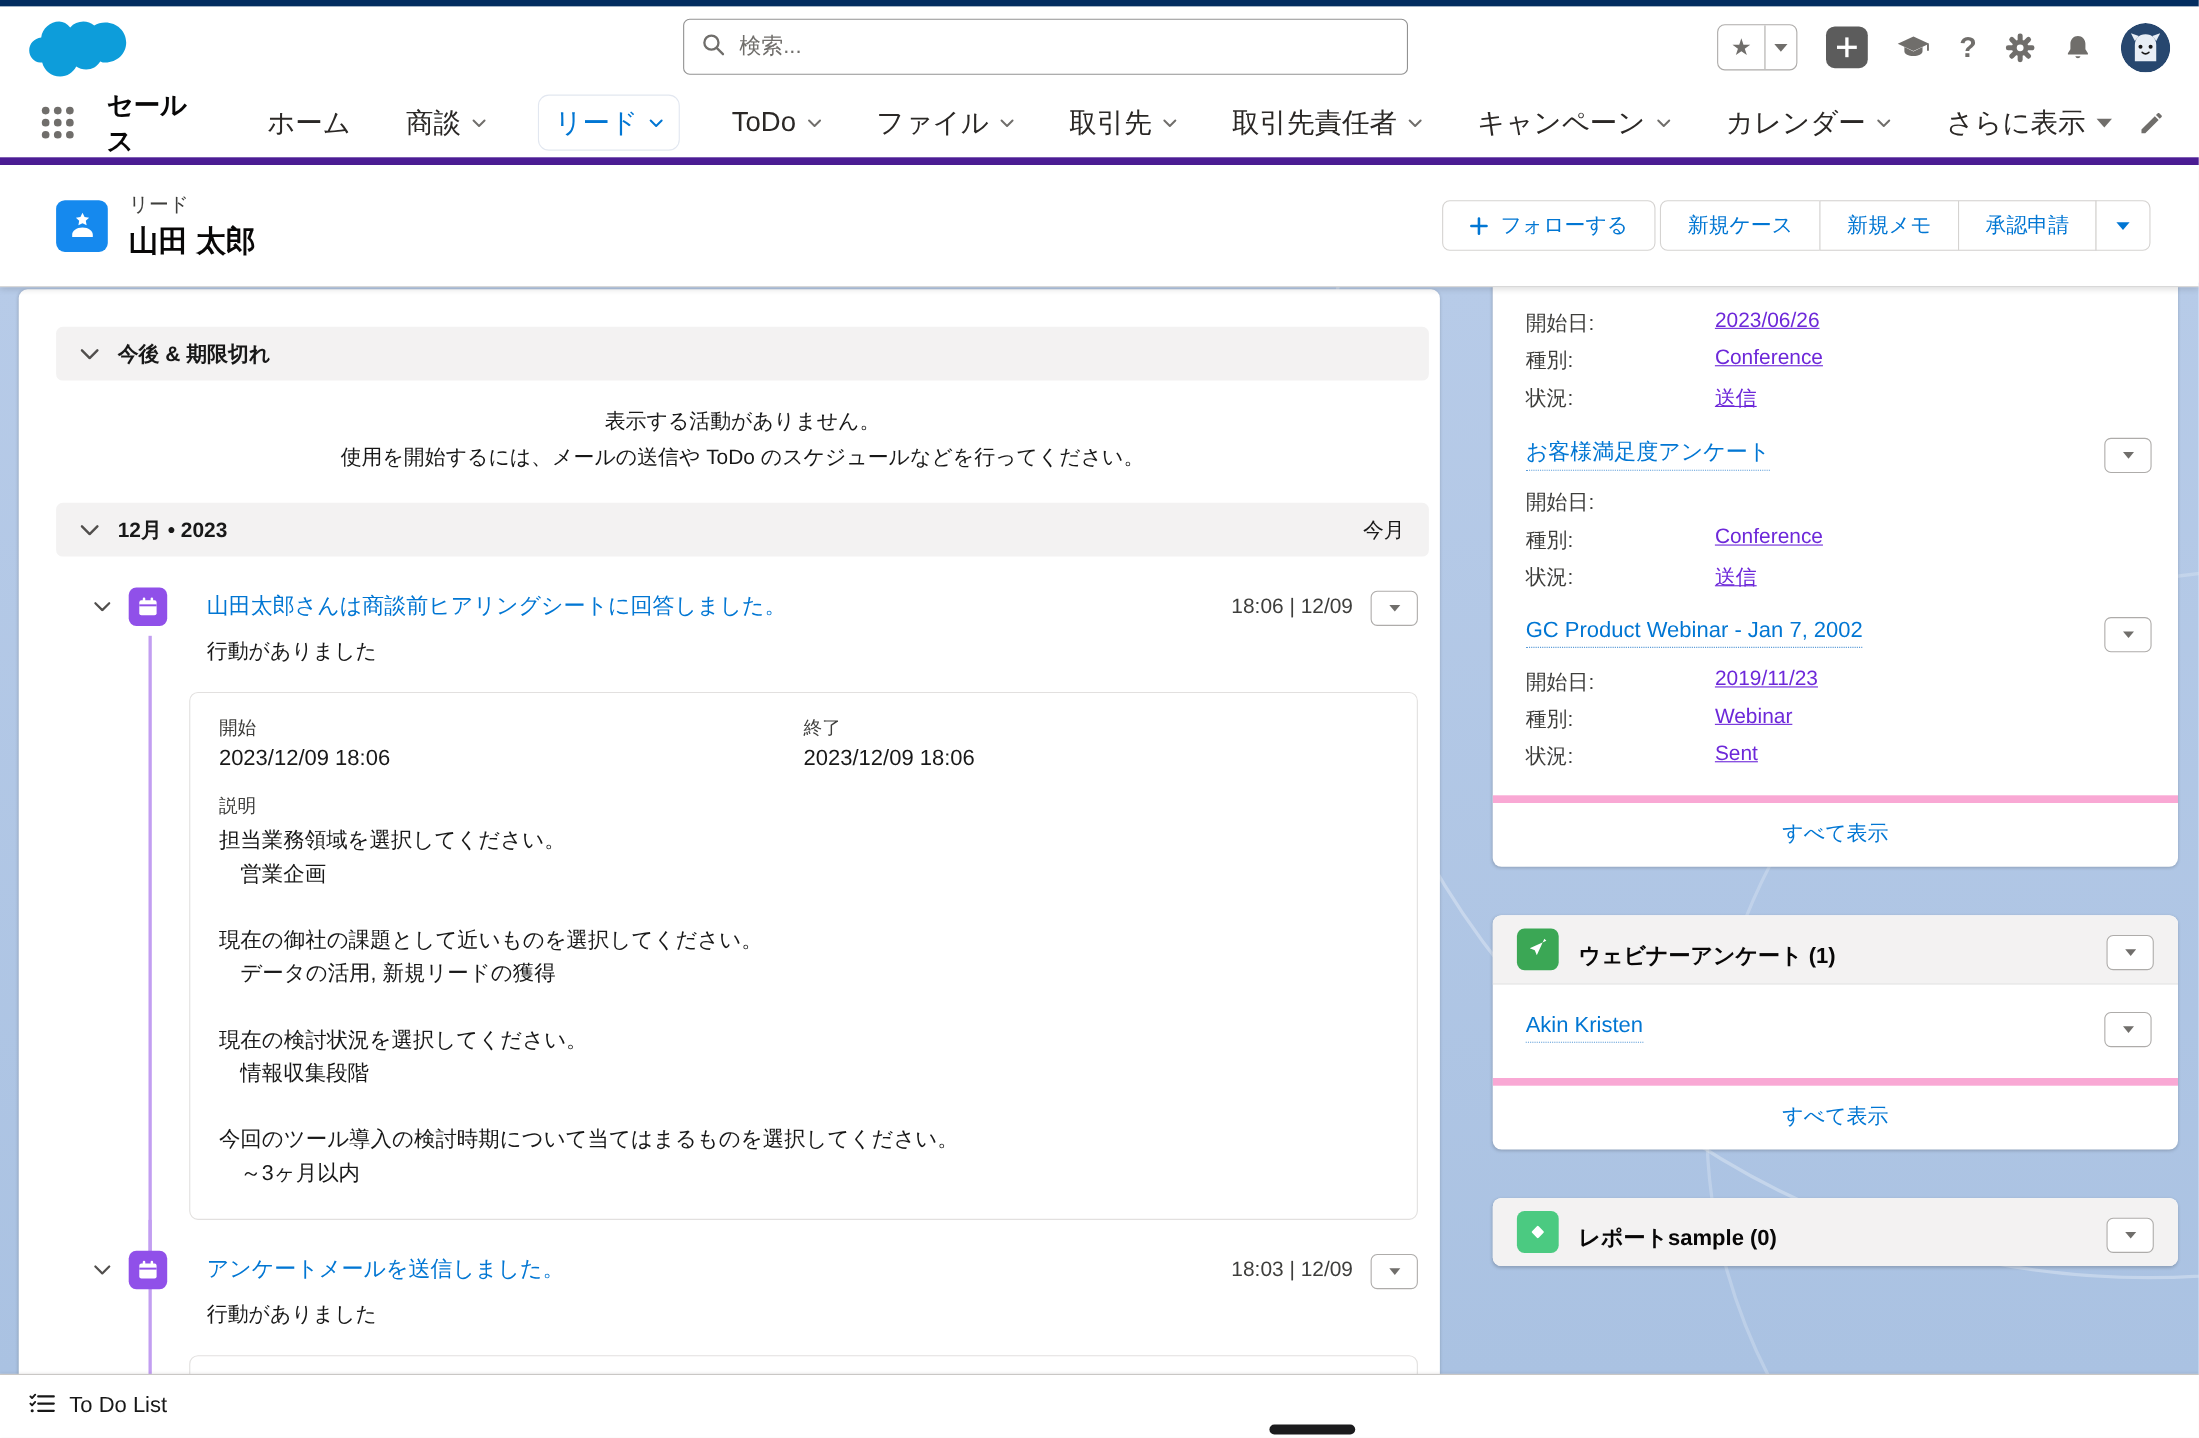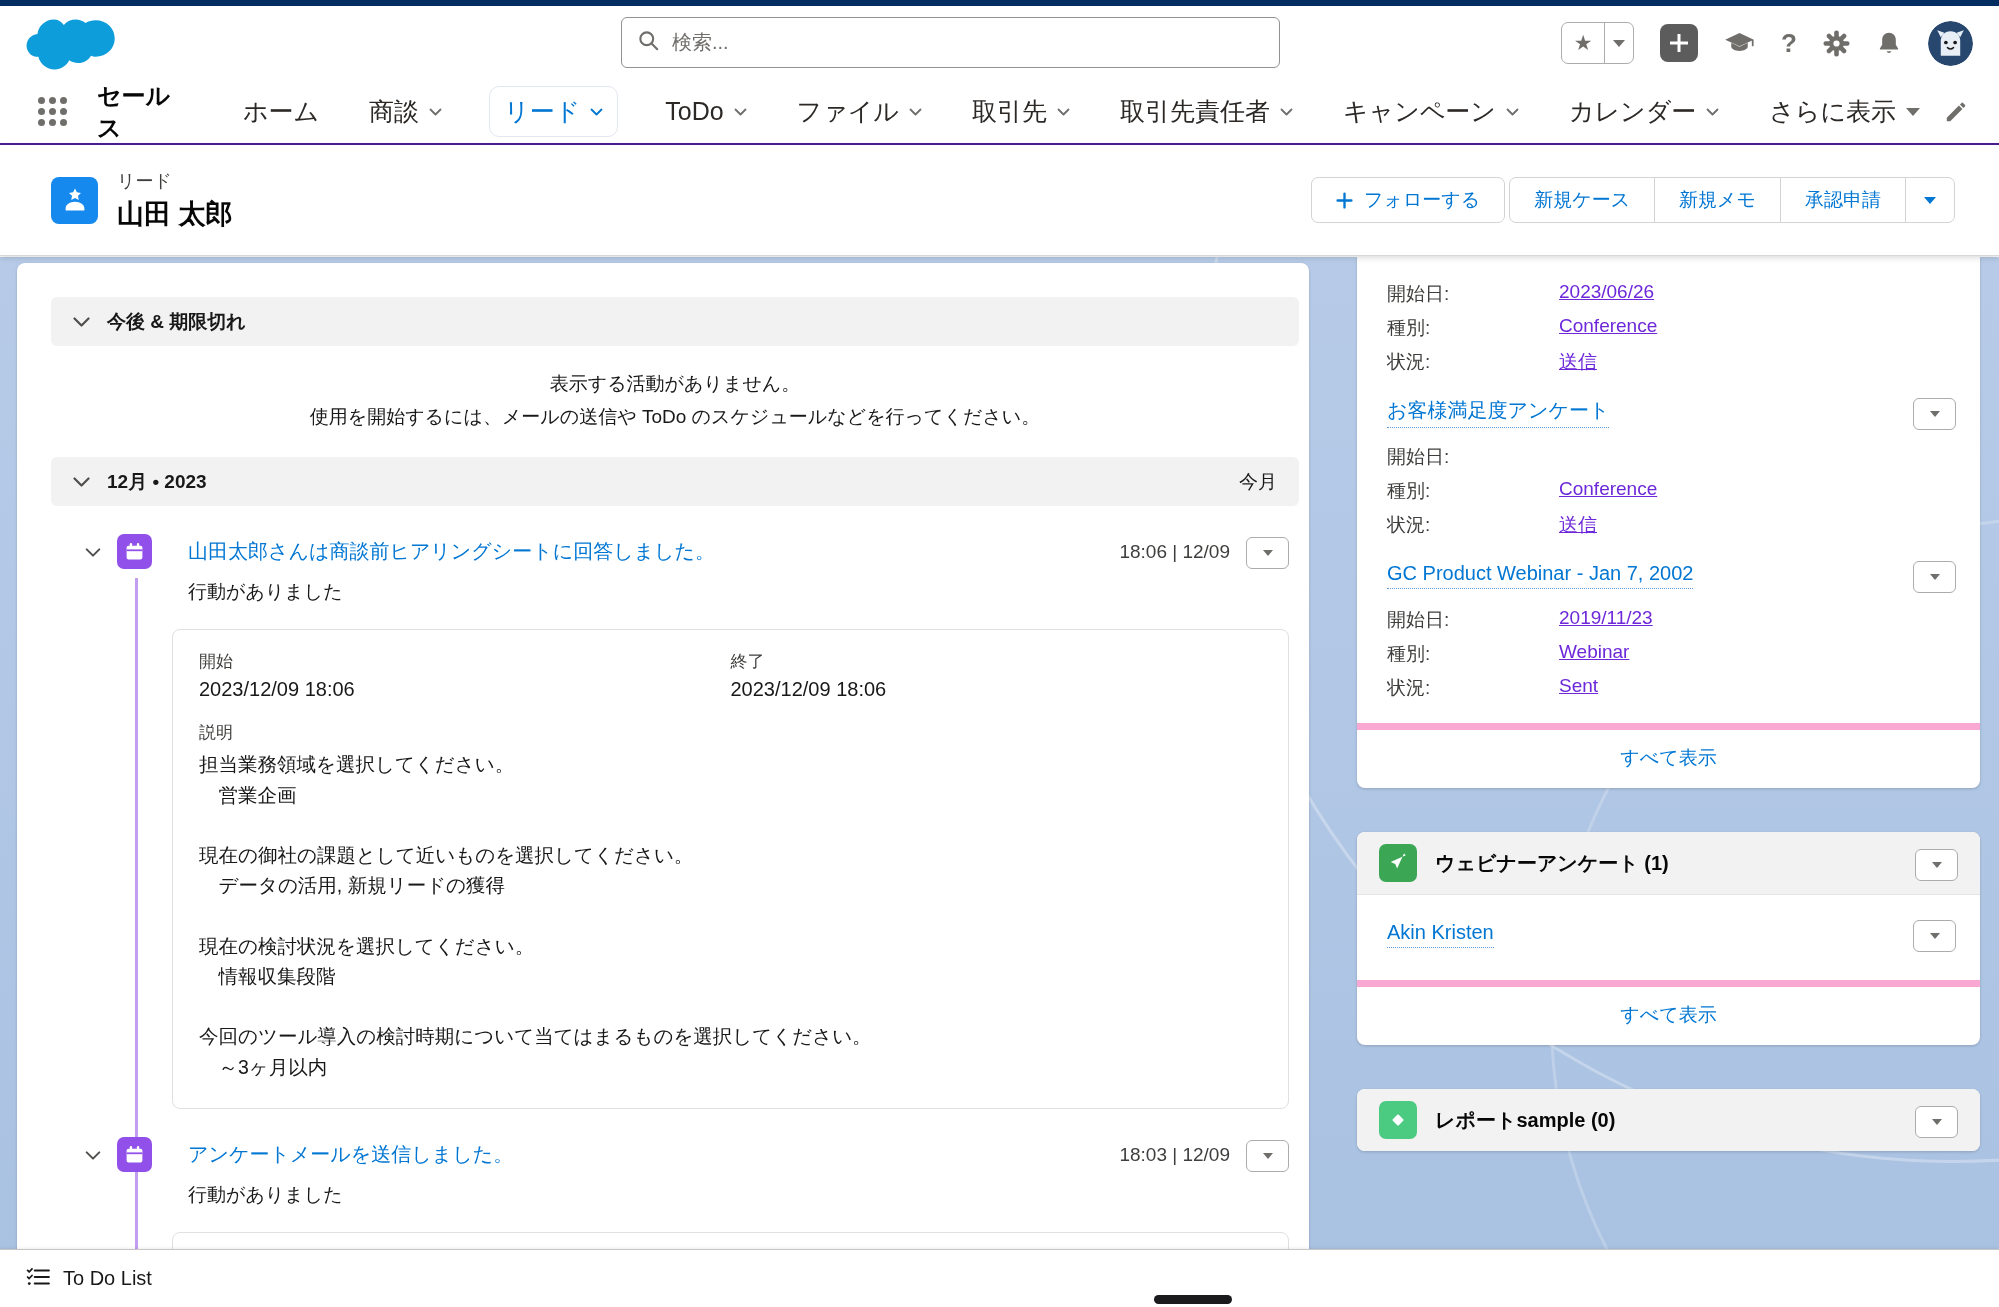--- a/index.html
+++ b/index.html
@@ -27,21 +27,21 @@
                 border-top:7px solid #706e6b; }
   .icon-btn { display:flex; align-items:center; justify-content:center; cursor:pointer; background:none; border:none; padding:0; }
   .ga-btn { width:38px; height:38px; background:#5c5c5c; border-radius:8px; position:relative; cursor:pointer; }
   .ga-btn::before, .ga-btn::after { content:""; position:absolute; background:#fff; left:50%; top:50%; }
   .ga-btn::before { width:18px; height:3px; transform:translate(-50%,-50%); }
   .ga-btn::after  { width:3px; height:18px; transform:translate(-50%,-50%); }
   .help-glyph { font-size:26px; font-weight:700; color:#706e6b; }
   .avatar { width:45px; height:45px; border-radius:50%; overflow:hidden; cursor:pointer; }
 
   
-  .navbar { position:relative; height:63px; background:#fff; border-bottom:2px solid #4c1d95;
+  .navbar { position:relative; height:63px; background:#fff; border-bottom:7px solid #4c1d95;
             display:flex; align-items:center; padding:0 30px 0 38px; box-sizing:content-box; }
   .waffle { display:grid; grid-template-columns:repeat(3,7px); grid-template-rows:repeat(3,7px);
             gap:4px; cursor:pointer; }
   .waffle span { width:7px; height:7px; border-radius:50%; background:#706e6b; }
   .app-name { font-size:24px; font-weight:700; margin:0 48px 0 30px; color:#080707; }
   .tabs { display:flex; align-items:center; gap:44px; flex:1; }
   .tab { display:flex; align-items:center; gap:10px; font-size:25px; color:#2b2826;
          cursor:pointer; padding:8px 2px; border:1px solid transparent; white-space:nowrap; }
   .tab.active { color:#0176d3; border:1px solid #e2e7f0; border-radius:10px; padding:8px 14px; }
   .nav-caret-filled { width:0; height:0; border-left:7px solid transparent; border-right:7px solid transparent;
@@ -113,21 +113,21 @@
                margin-bottom:44px; overflow:hidden; }
   .side-card.first { border-top-left-radius:0; border-top-right-radius:0; padding-top:20px; }
   .srow { display:flex; padding:4px 30px; font-size:19px; }
   .srow .lbl { width:172px; color:#3e3e3c; flex:none; }
   .srow .val { color:#6d28d9;text-decoration:underline; }
   .slink-row { display:flex; align-items:center; padding:16px 24px 10px 30px; }
   .slink { color:#0176d3; font-size:20px; text-decoration:none; border-bottom:1px dotted #5a9bd8;
            padding-bottom:3px; margin-right:auto; cursor:pointer; }
   .sfooter { border-top:7px solid #f9a8d4; margin-top:18px; text-align:center; padding:15px 0 17px; }
   .sfooter a { color:#0176d3; font-size:19px; text-decoration:none; cursor:pointer; }
-  .scard-head { display:flex; align-items:center; gap:18px; padding:12px 22px; background:#f3f2f2;
+  .scard-head { display:flex; align-items:flex-end; gap:18px; padding:12px 22px; background:#f3f2f2;
                 border-bottom:1px solid #e5e5e5; }
   .scard-head.no-border { border-bottom:none; }
   .scard-icon { width:38px; height:38px; border-radius:7px; display:flex; align-items:center;
                 justify-content:center; flex:none; }
   .scard-icon.green { background:#3ba755; }
   .scard-icon.teal { background:#4bca81; }
   .scard-title { font-size:20px; font-weight:700; color:#080707; margin-right:auto; }
 
   
   .utility { position:absolute; left:0; right:0; bottom:0; height:57px; background:#fff;

